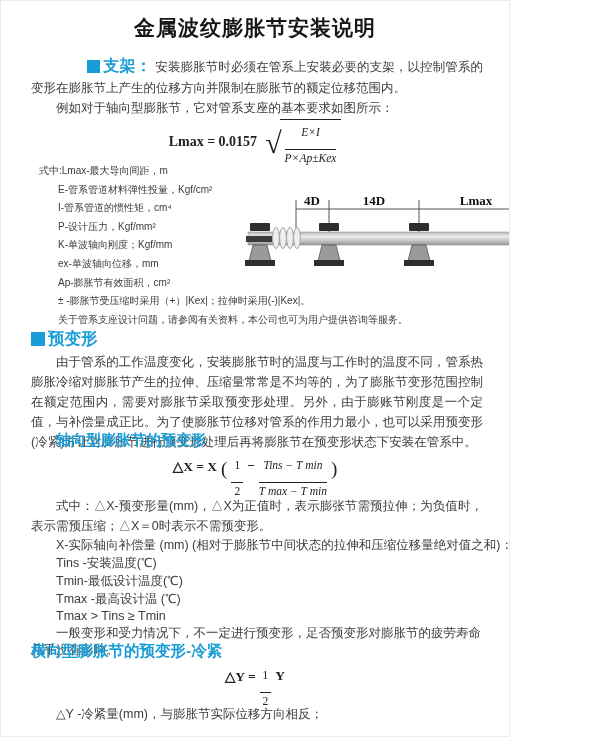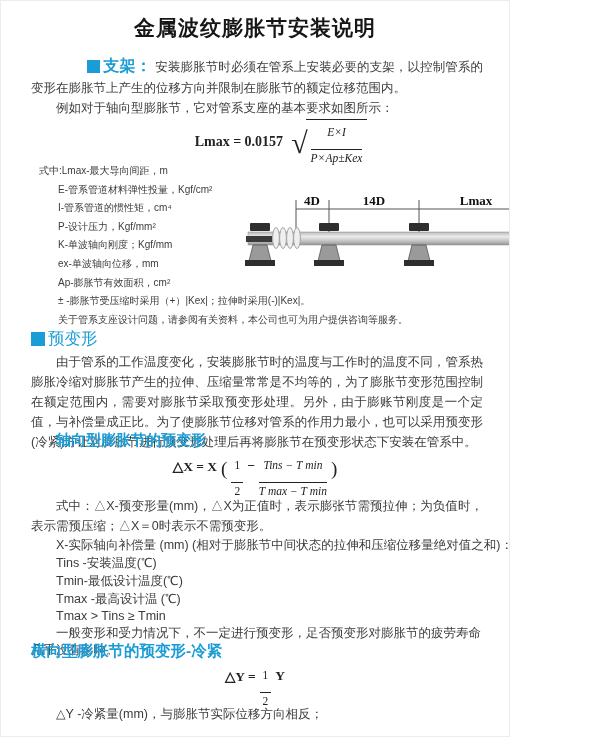--- a/index.html
+++ b/index.html
@@ -16,37 +16,37 @@
     position:absolute;left:30px;right:26px;top:54px;margin:0;
     font-size:12.5px;line-height:21px;text-align:justify;text-indent:4.5em;
   }
   .sec-label{color:var(--accent);font-weight:bold;font-size:16px;}
   .sq{display:inline-block;width:13px;height:13px;background:var(--accent);
       margin-right:3px;vertical-align:-2px;}
   .p-example{position:absolute;left:30px;top:99px;margin:0;font-size:12.5px;text-indent:2em;}
 
   .formula{position:absolute;left:0;width:100%;text-align:center;
            font-family:"Liberation Serif",serif;color:#222;}
-  .formula1{top:118px;margin-left:26px;}
+  .formula1{top:118px;}
   .f-bold{font-weight:bold;font-size:14px;}
   .sqrt{display:inline-flex;align-items:center;margin-left:8px;vertical-align:middle;}
   .rad{font-size:30px;line-height:0.9;font-weight:400;margin-right:-2px;}
   .sqrt-body{border-top:1.6px solid #222;padding:2px 5px 0 5px;display:inline-block;}
   .frac{display:inline-flex;flex-direction:column;text-align:center;
         font-style:italic;font-size:11.5px;line-height:1.3;}
   .frac .num{border-bottom:1px solid #222;padding:0 3px 9px 3px;}
   .frac .den{padding-top:1px;}
 
   .defs{position:absolute;left:38px;top:161px;font-size:10px;line-height:18.6px;}
   .defs div{white-space:nowrap;}
   .defs .ind{padding-left:19px;}
 
   .diagram{position:absolute;left:243px;top:191px;}
 
-  .sec-head{position:absolute;left:30px;font-size:16.5px;font-weight:normal;color:var(--accent);}
+  .sec-head{position:absolute;left:30px;font-size:16.5px;font-weight:bold;color:var(--accent);}
   .sec-head .sq{width:14px;height:14px;}
   .preform-head{top:327px;}
   .p-preform{position:absolute;left:30px;right:26px;top:351px;margin:0;
     font-size:12.5px;line-height:20px;text-align:justify;text-indent:2em;}
 
   .sub-head{position:absolute;font-weight:bold;color:var(--accent);font-size:15px;}
   .axial-head{left:55px;top:430px;}
   .lateral-head{left:30px;top:640px;font-size:15.5px;}
 
   .formula2{top:456px;}

